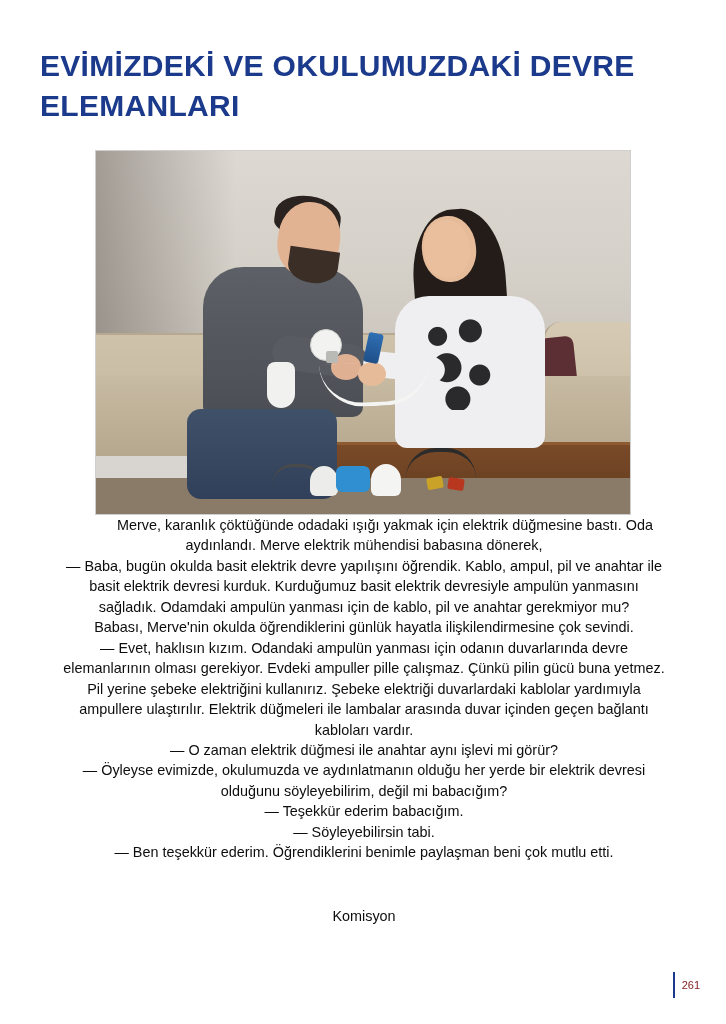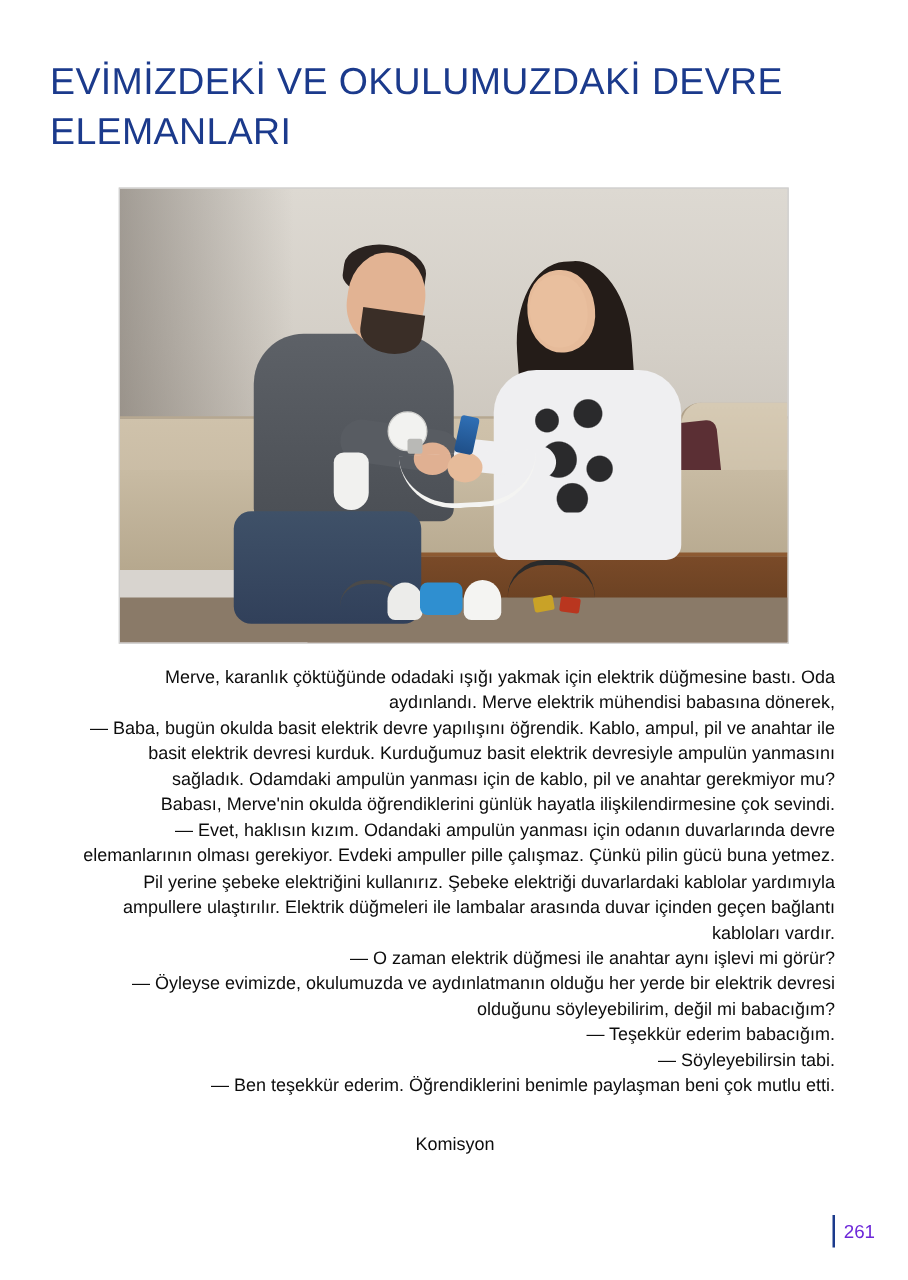--- a/index.html
+++ b/index.html
@@ -20,21 +20,21 @@
     width: 726px;
     height: 1024px;
     box-sizing: border-box;
   }
   .title {
     position: absolute;
     left: 40px;
     top: 26px;
     width: 650px;
     font-size: 30px;
-    font-weight: normal;
+    font-weight: bold;
     line-height: 1.32;
     letter-spacing: 0.3px;
     color: #1b3a8c;
     text-transform: uppercase;
   }
   .photo-frame {
     position: absolute;
     left: 95px;
     top: 150px;
     width: 534px;
@@ -294,26 +294,26 @@
     position: absolute;
     left: 33%; bottom: 8%;
     width: 50px; height: 18px;
     border-top: 3px solid #4a4a4a;
     border-radius: 30px 30px 0 0;
   }
 
   .body-text {
     position: absolute;
     left: 60px;
-    top: 532px;
+    top: 515px;
     width: 608px;
     font-size: 14.4px;
     line-height: 1.42;
     color: #0d0d0d;
-    text-align: right;
+    text-align: center;
   }
   .body-text p {
     margin: 0;
   }
   .body-text p.indent {
     text-indent: 42px;
   }
   .signature {
     position: absolute;
     left: 60px;
@@ -330,22 +330,22 @@
     display: flex;
     align-items: center;
     gap: 7px;
   }
   .page-number-rule {
     width: 2px;
     height: 26px;
     background: #1b3a8c;
   }
   .page-number {
-    font-size: 15px;
-    color: #6d28d9;
+    font-size: 11px;
+    color: #7f1d1d;
   }
 </style>
 </head>
 <body>
 
 <div class="page">
 
   <h1 class="title">EVİMİZDEKİ VE OKULUMUZDAKİ DEVRE ELEMANLARI</h1>
 
   <div class="photo-frame">

